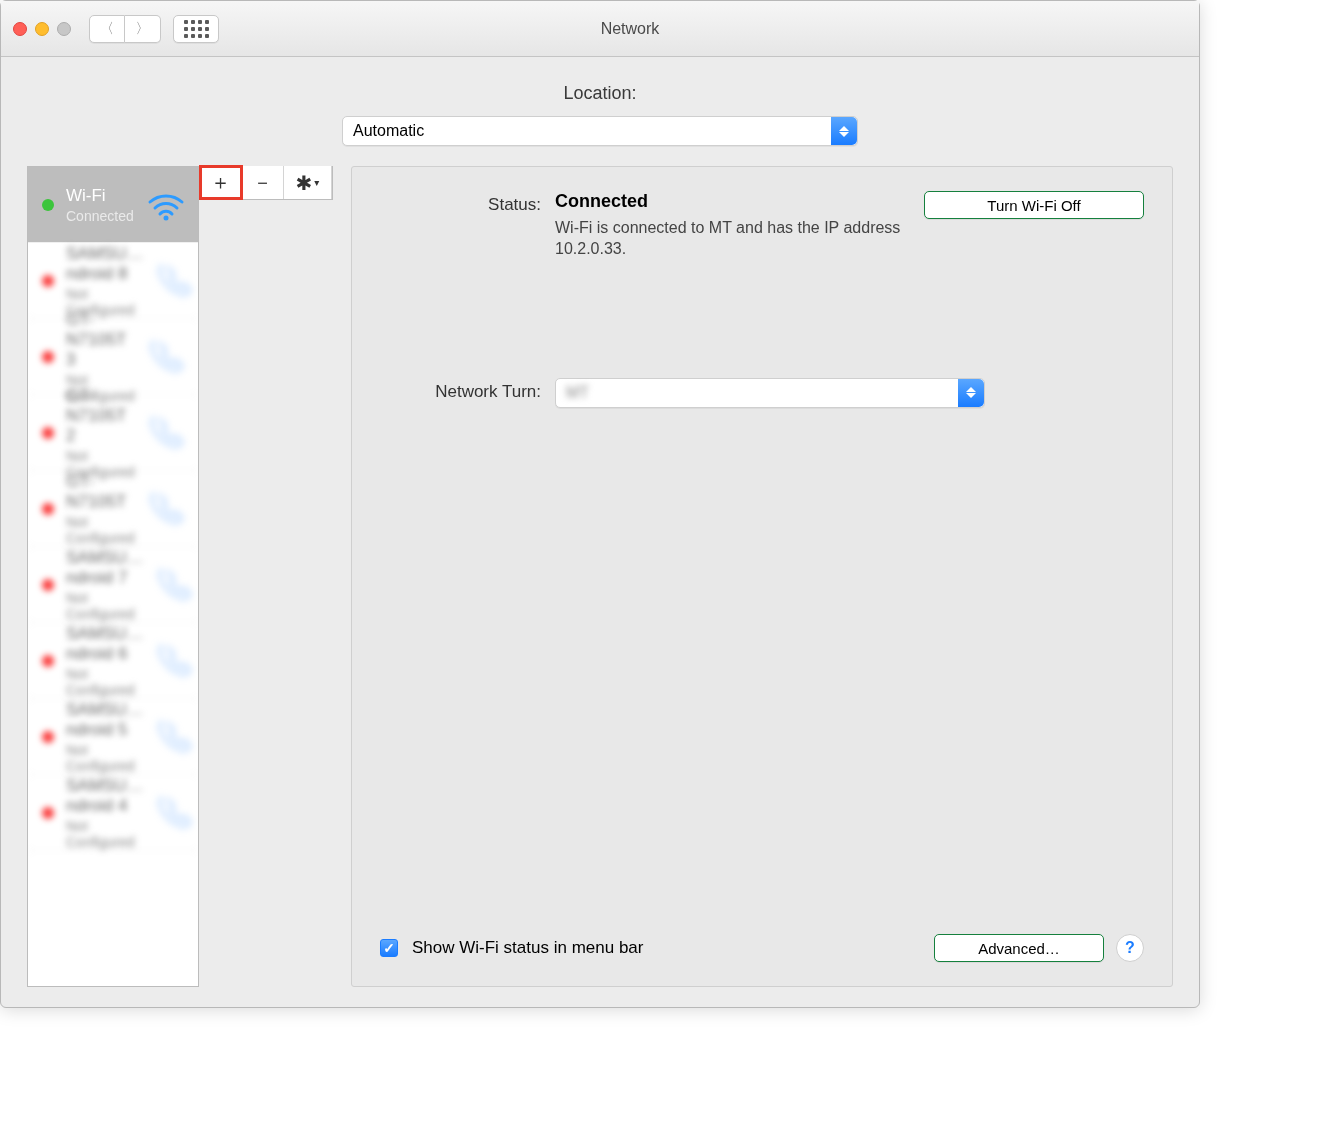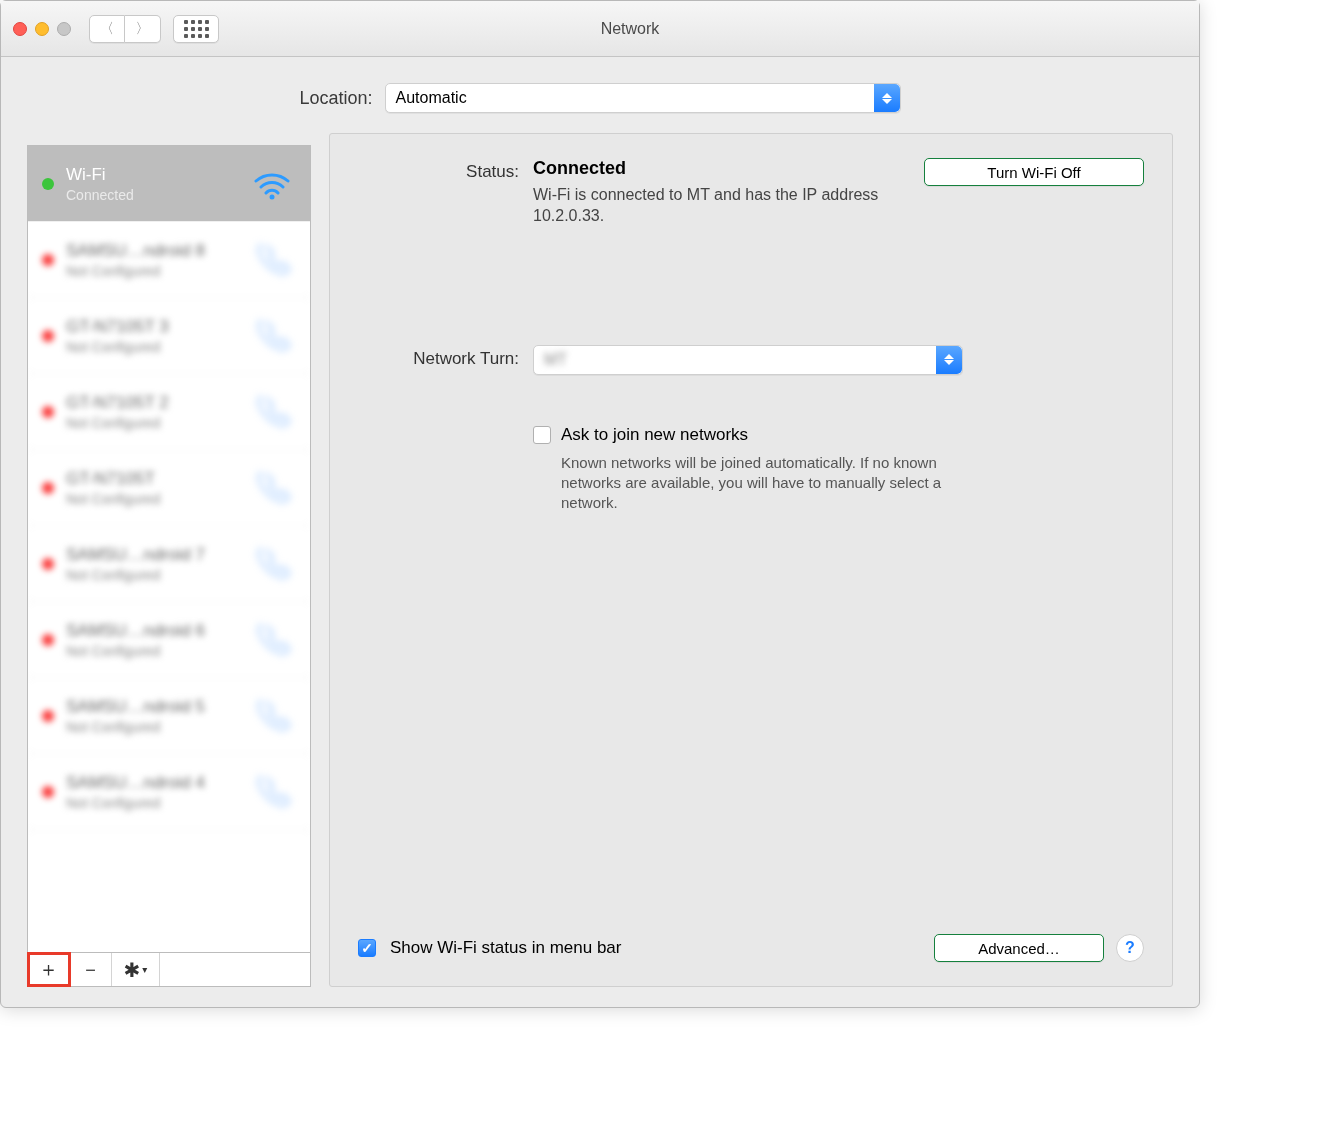--- a/index.html
+++ b/index.html
@@ -76,20 +76,21 @@
       gap: 6px;
     }
     .search-wrap svg { width: 14px; height: 14px; fill: #9a9a9a; }
     
     .location-row {
       display: flex;
       align-items: center;
       justify-content: center;
       padding: 26px 0 20px 0;
       gap: 12px;
+      flex-direction: column;
     }
     .location-label { font-size: 18px; color: #3a3a3a; }
     .dropdown {
       position: relative;
       height: 30px;
       background: #fff;
       border: 1px solid #cfcfcf;
       border-radius: 5px;
       display: flex;
       align-items: center;
@@ -123,24 +124,23 @@
     .dd-chev::after { border-top: 5px solid #fff; }
     
     .content {
       flex: 1;
       display: flex;
       padding: 0 26px 20px 26px;
       gap: 18px;
     }
     
     .sidebar {
-      width: 284px;
-      display: flex;
-      flex-direction: column;
-      margin-top: 12px;
+      width: 306px;
+      display: flex;
+      flex-direction: row;
     }
     .service-list {
       flex: 1;
       background: #fff;
       border: 1px solid #bcbcbc;
       overflow: hidden;
     }
     .service-item {
       height: 76px;
       border-bottom: 1px solid #f0f0f0;
@@ -484,30 +484,20 @@
       <div class="row">
         <div class="row-label">Network Turn:</div>
         <div class="row-content">
           <div class="dropdown network-dd">
             <span class="dd-text">MT</span>
             <div class="dd-chev"></div>
           </div>
         </div>
       </div>
 
-      <div class="row">
-        <div class="row-label"></div>
-        <div class="row-content">
-          <div class="checkbox-row">
-            <div class="checkbox"></div>
-            <span>Ask to join new networks</span>
-          </div>
-          <div class="help-text">Known networks will be joined automatically. If no known networks are available, you will have to manually select a network.</div>
-        </div>
-      </div>
 
       <div class="spacer"></div>
 
       <div class="bottom-row">
         <div class="checkbox checked">✓</div>
         <span style="font-size:17px">Show Wi-Fi status in menu bar</span>
         <div style="margin-left:auto; display:flex; gap:12px; align-items:center">
           <div class="mac-button" style="width:170px">Advanced…</div>
           <div class="help-btn">
               <span>?</span>

